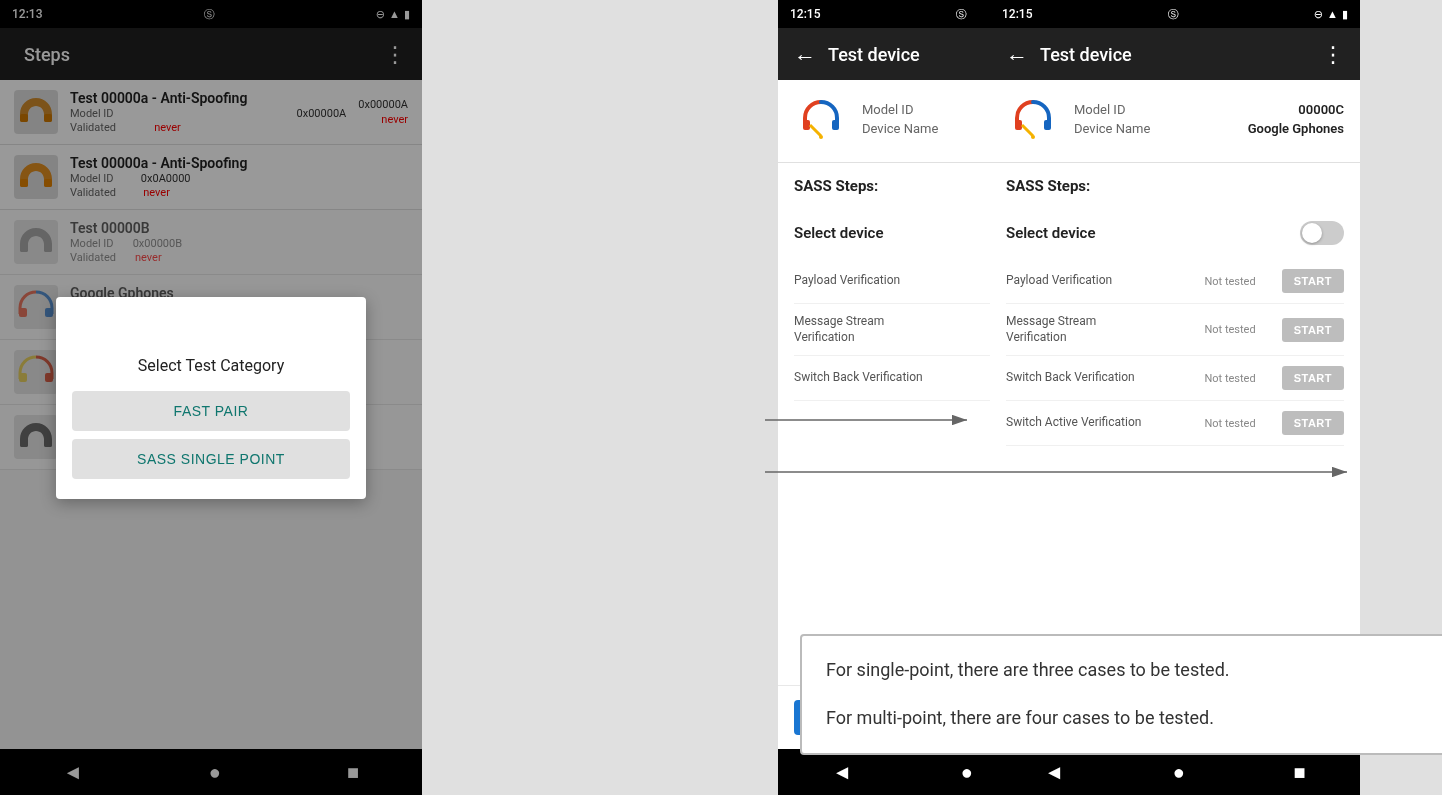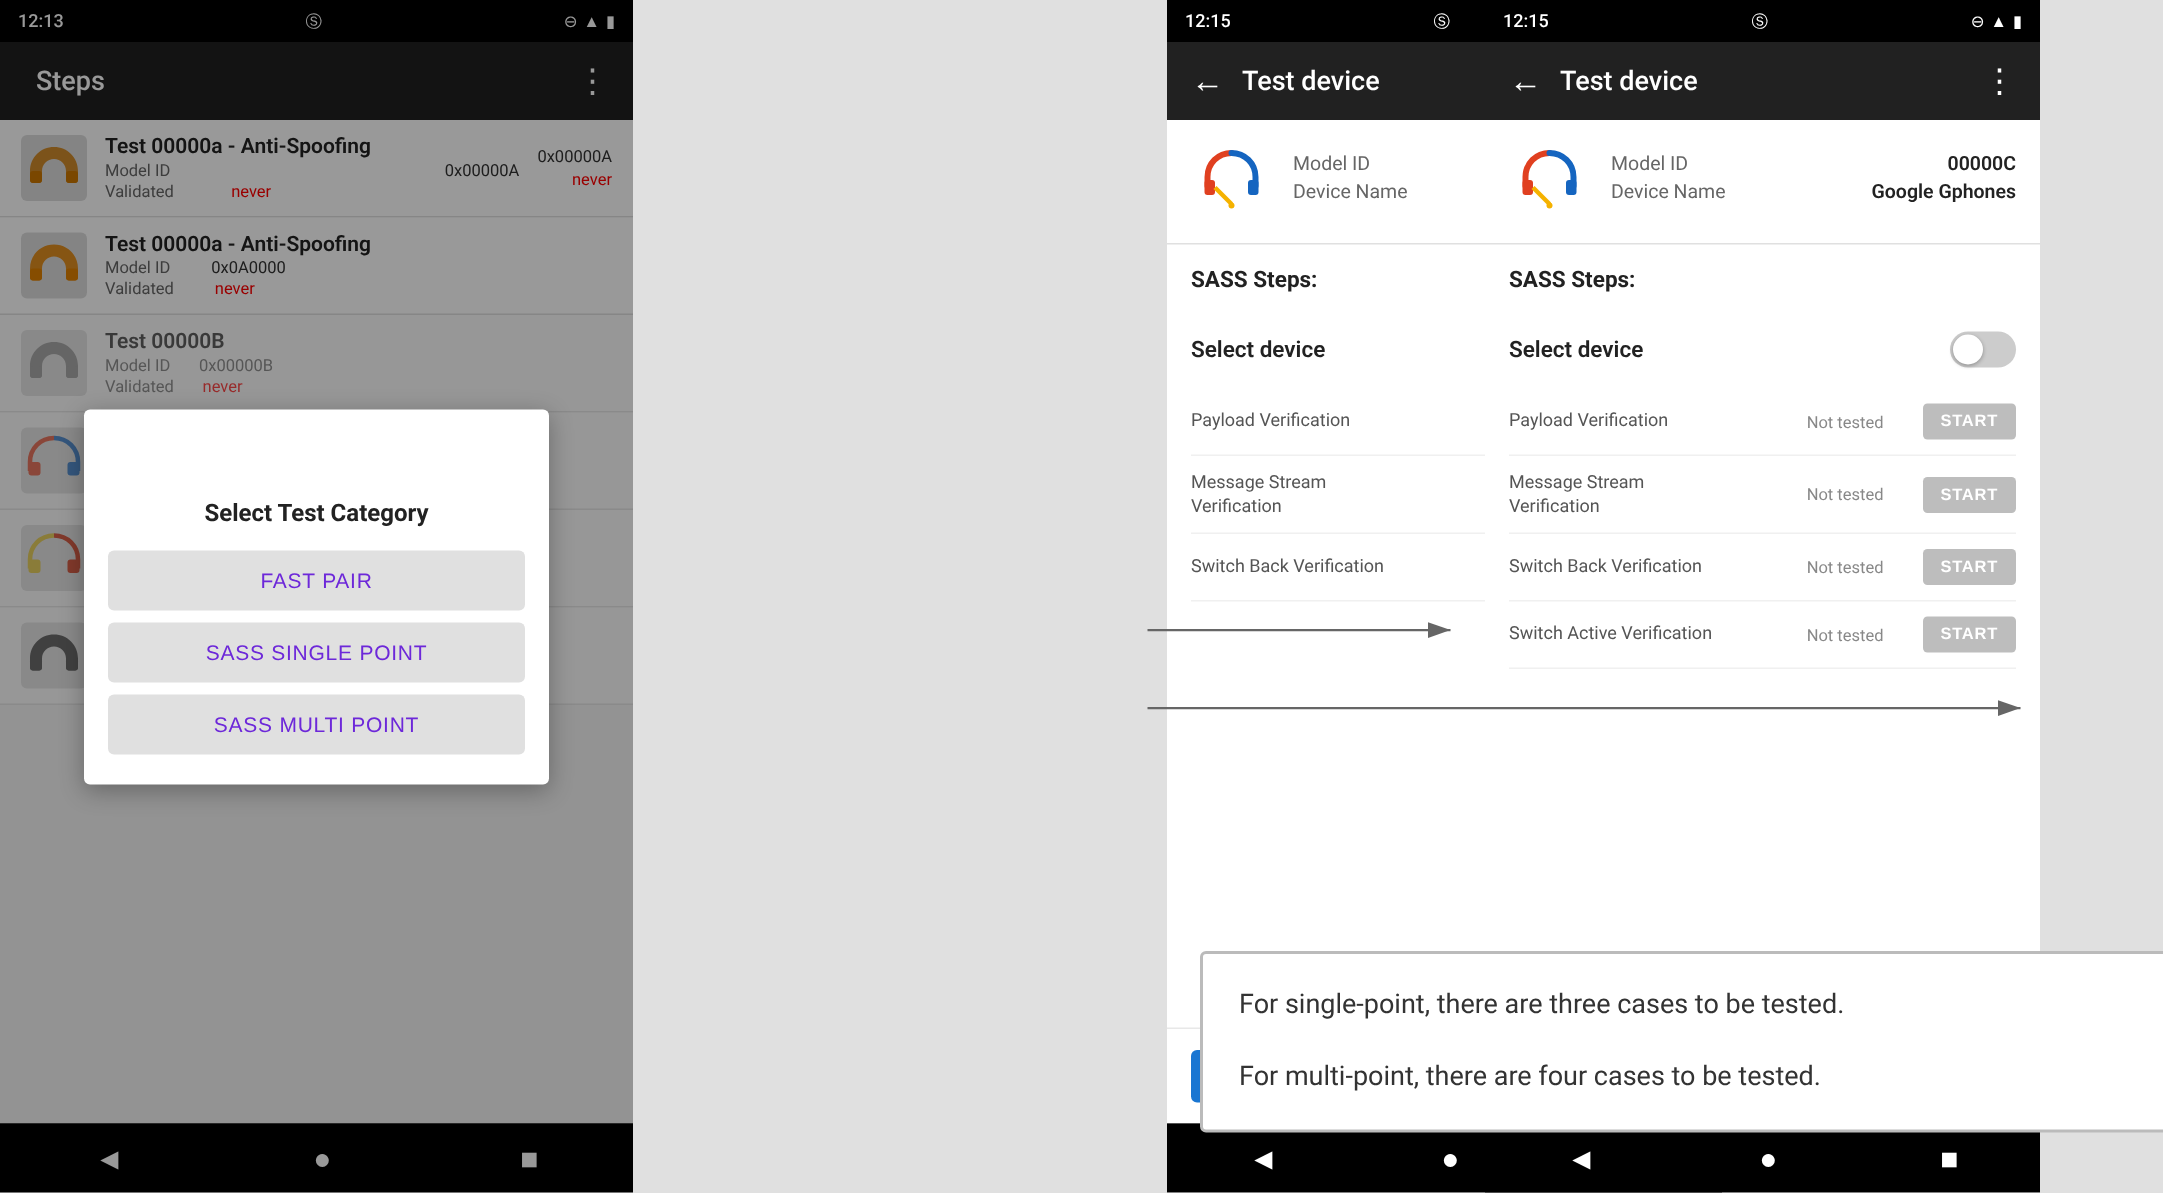--- a/index.html
+++ b/index.html
@@ -114,36 +114,36 @@
     }
     .modal-box {
       background: #fff;
       border-radius: 4px;
       padding: 20px 16px;
       width: 310px;
       box-shadow: 0 4px 16px rgba(0,0,0,0.3);
     }
     .modal-title {
       font-size: 16px;
-      font-weight: 700;
+      font-weight: 400;
       text-align: center;
       margin-bottom: 16px;
       color: #222;
       margin-top: 39px;
     }
     .modal-btn {
       display: block;
       width: 100%;
       padding: 12px 0;
       background: #e0e0e0;
       border: none;
       border-radius: 4px;
       font-size: 14px;
       font-weight: 500;
-      color: #6d28d9;
+      color: #0f766e;
       margin-bottom: 8px;
       cursor: pointer;
       text-align: center;
       letter-spacing: 0.5px;
     }
     .modal-btn:last-child { margin-bottom: 0; }
 
     
     .test-device-content {
       background: #fff;
@@ -419,21 +419,20 @@
         <div class="list-item-detail">Validated &nbsp;&nbsp;&nbsp; <span style="color:#555">crosshatch - 07/19/21</span></div>
       </div>
     </div>
   </div>
 
   <div class="modal-overlay">
     <div class="modal-box">
       <div class="modal-title">Select Test Category</div>
       <button class="modal-btn">FAST PAIR</button>
       <button class="modal-btn">SASS SINGLE POINT</button>
-      <button class="modal-btn">SASS MULTI POINT</button>
     </div>
   </div>
 
   <div class="bottom-nav">
     <span class="nav-icon">◄</span>
     <span class="nav-icon">●</span>
     <span class="nav-icon">■</span>
   </div>
 </div>
 

